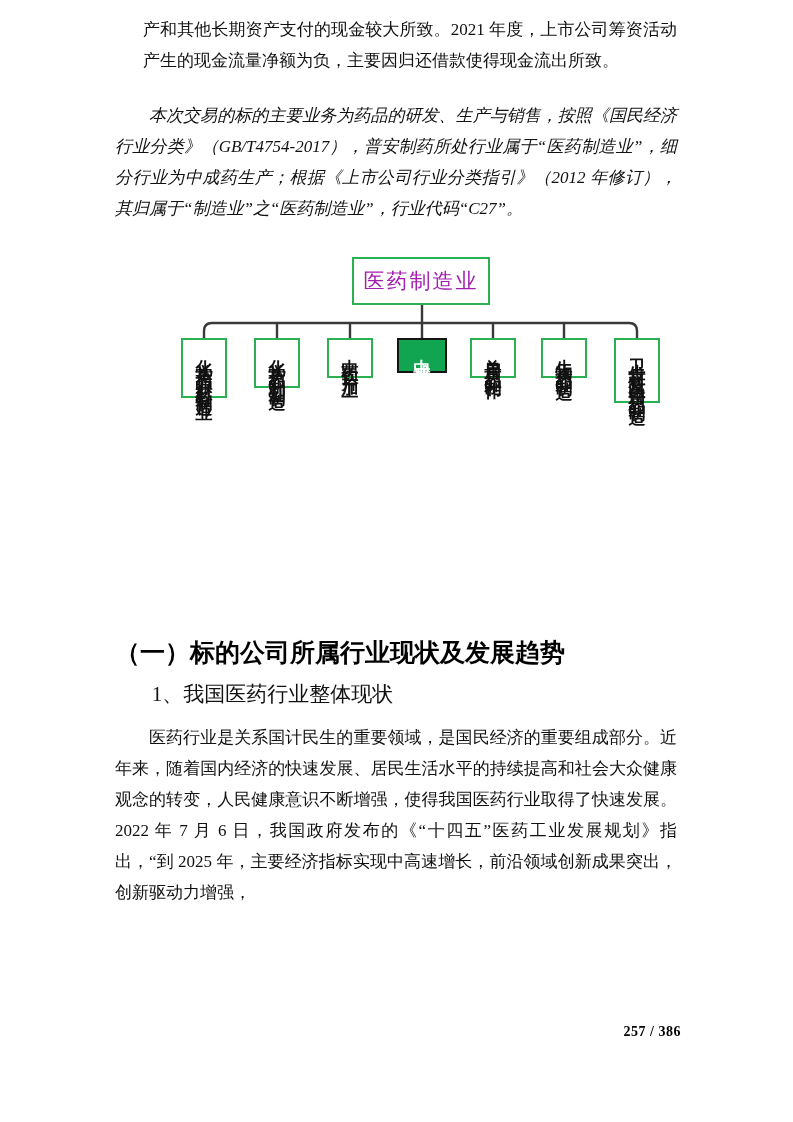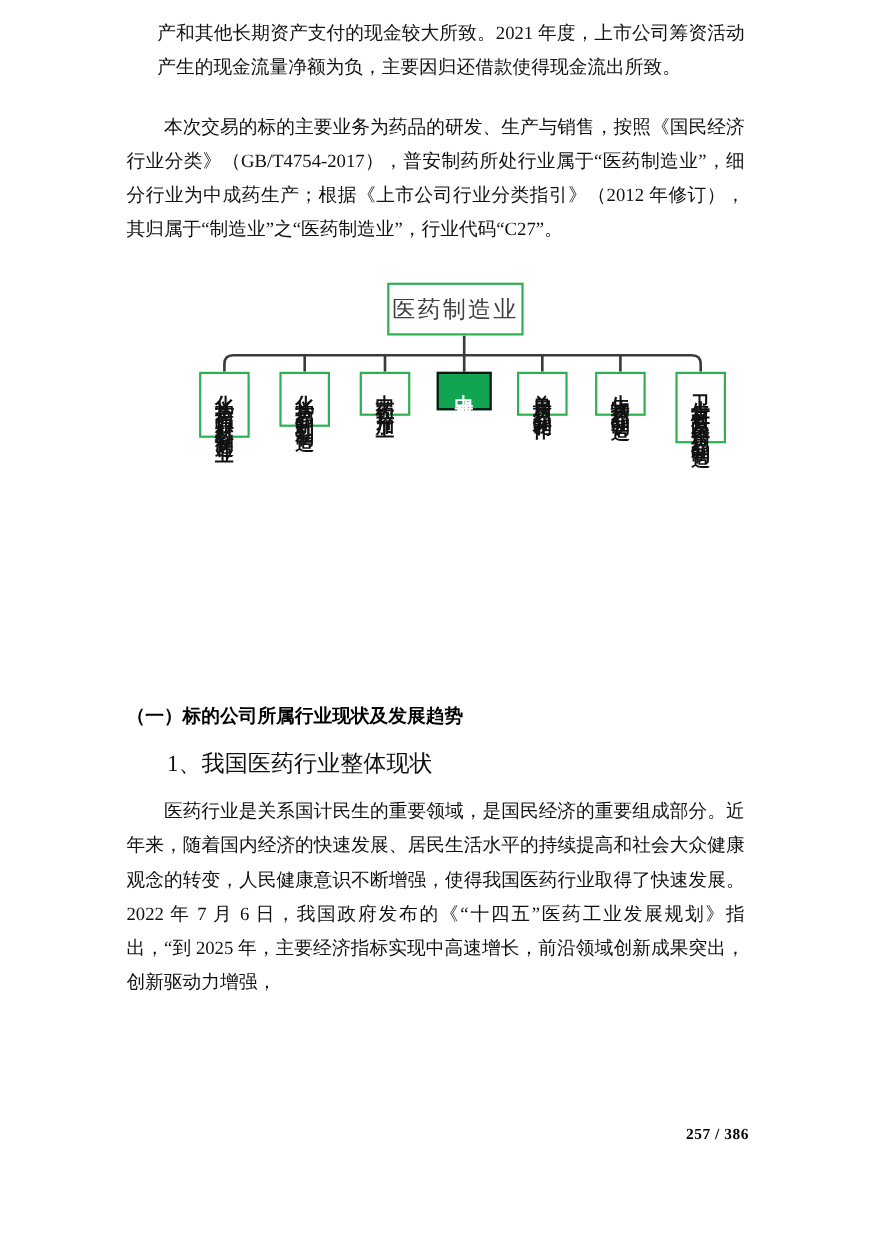--- a/index.html
+++ b/index.html
@@ -30,31 +30,31 @@
     text-align:justify;text-justify:inter-ideograph;
     text-indent:2em;
   }
   .no-indent{text-indent:0;}
   .para-1{margin-top:14px;margin-left:28px;}
   h1.sec{
     margin:26px 0 0 0;
     font-family:"Liberation Sans","DejaVu Sans",sans-serif;
     font-weight:bold;font-size:20px;line-height:26px;color:#000;
   }
-  .para-2{margin-top:24px;}
+  .para-2{margin-top:24px;font-style:italic;}
   
   .diagram{position:relative;margin-top:33px;height:337px;}
   .connector{position:absolute;left:0;top:0;pointer-events:none;}
   .connector path{stroke:var(--connector);stroke-width:2.4;fill:none;}
   .root-box{
-    position:absolute;left:237px;top:0;width:124px;height:48px;
+    position:absolute;left:237px;top:0;width:138px;height:48px;
     border:2px solid var(--green-border);background:#fff;
     box-sizing:border-box;
     display:flex;align-items:center;justify-content:center;
-    font-size:21px;letter-spacing:2px;color:#404040;
+    font-size:21px;letter-spacing:2px;color:#a21caf;
   }
   .vbox{
     position:absolute;top:81px;width:46px;
     border:2px solid var(--green-border);background:#fff;
     box-sizing:border-box;
     display:flex;justify-content:center;
     padding:5px 0 1px 0;
   }
   .vbox .vtext{
     writing-mode:vertical-rl;text-orientation:upright;
@@ -63,22 +63,22 @@
     line-height:1;color:#111;
   }
   .vbox.active{background:var(--green-fill);border-color:#141414;border-width:2.5px;}
   .vbox.active .vtext{color:#ffffff;}
   .b1{left:66px;} .b2{left:139px;} .b3{left:212px;}
   .b4{left:282px;width:50px;}
   .b5{left:355px;} .b6{left:426px;} .b7{left:499px;}
   
   h2.subsec{
     margin:46px 0 0 0;
-    font-family:Liberation Mono, monospace;
-    font-weight:bold;font-size:17px;line-height:25px;color:#000;
+    font-family:Liberation Sans, sans-serif;
+    font-weight:bold;font-size:25px;line-height:25px;color:#000;
   }
   .item{margin-top:17px;font-size:21px;line-height:24px;text-indent:1.75em;}
   .para-3{margin-top:16px;}
   .pagenum{
     position:absolute;top:1024px;right:112px;
     font-size:14px;font-weight:bold;letter-spacing:.5px;color:#000;
   }
 </style>
 </head>
 <body>

